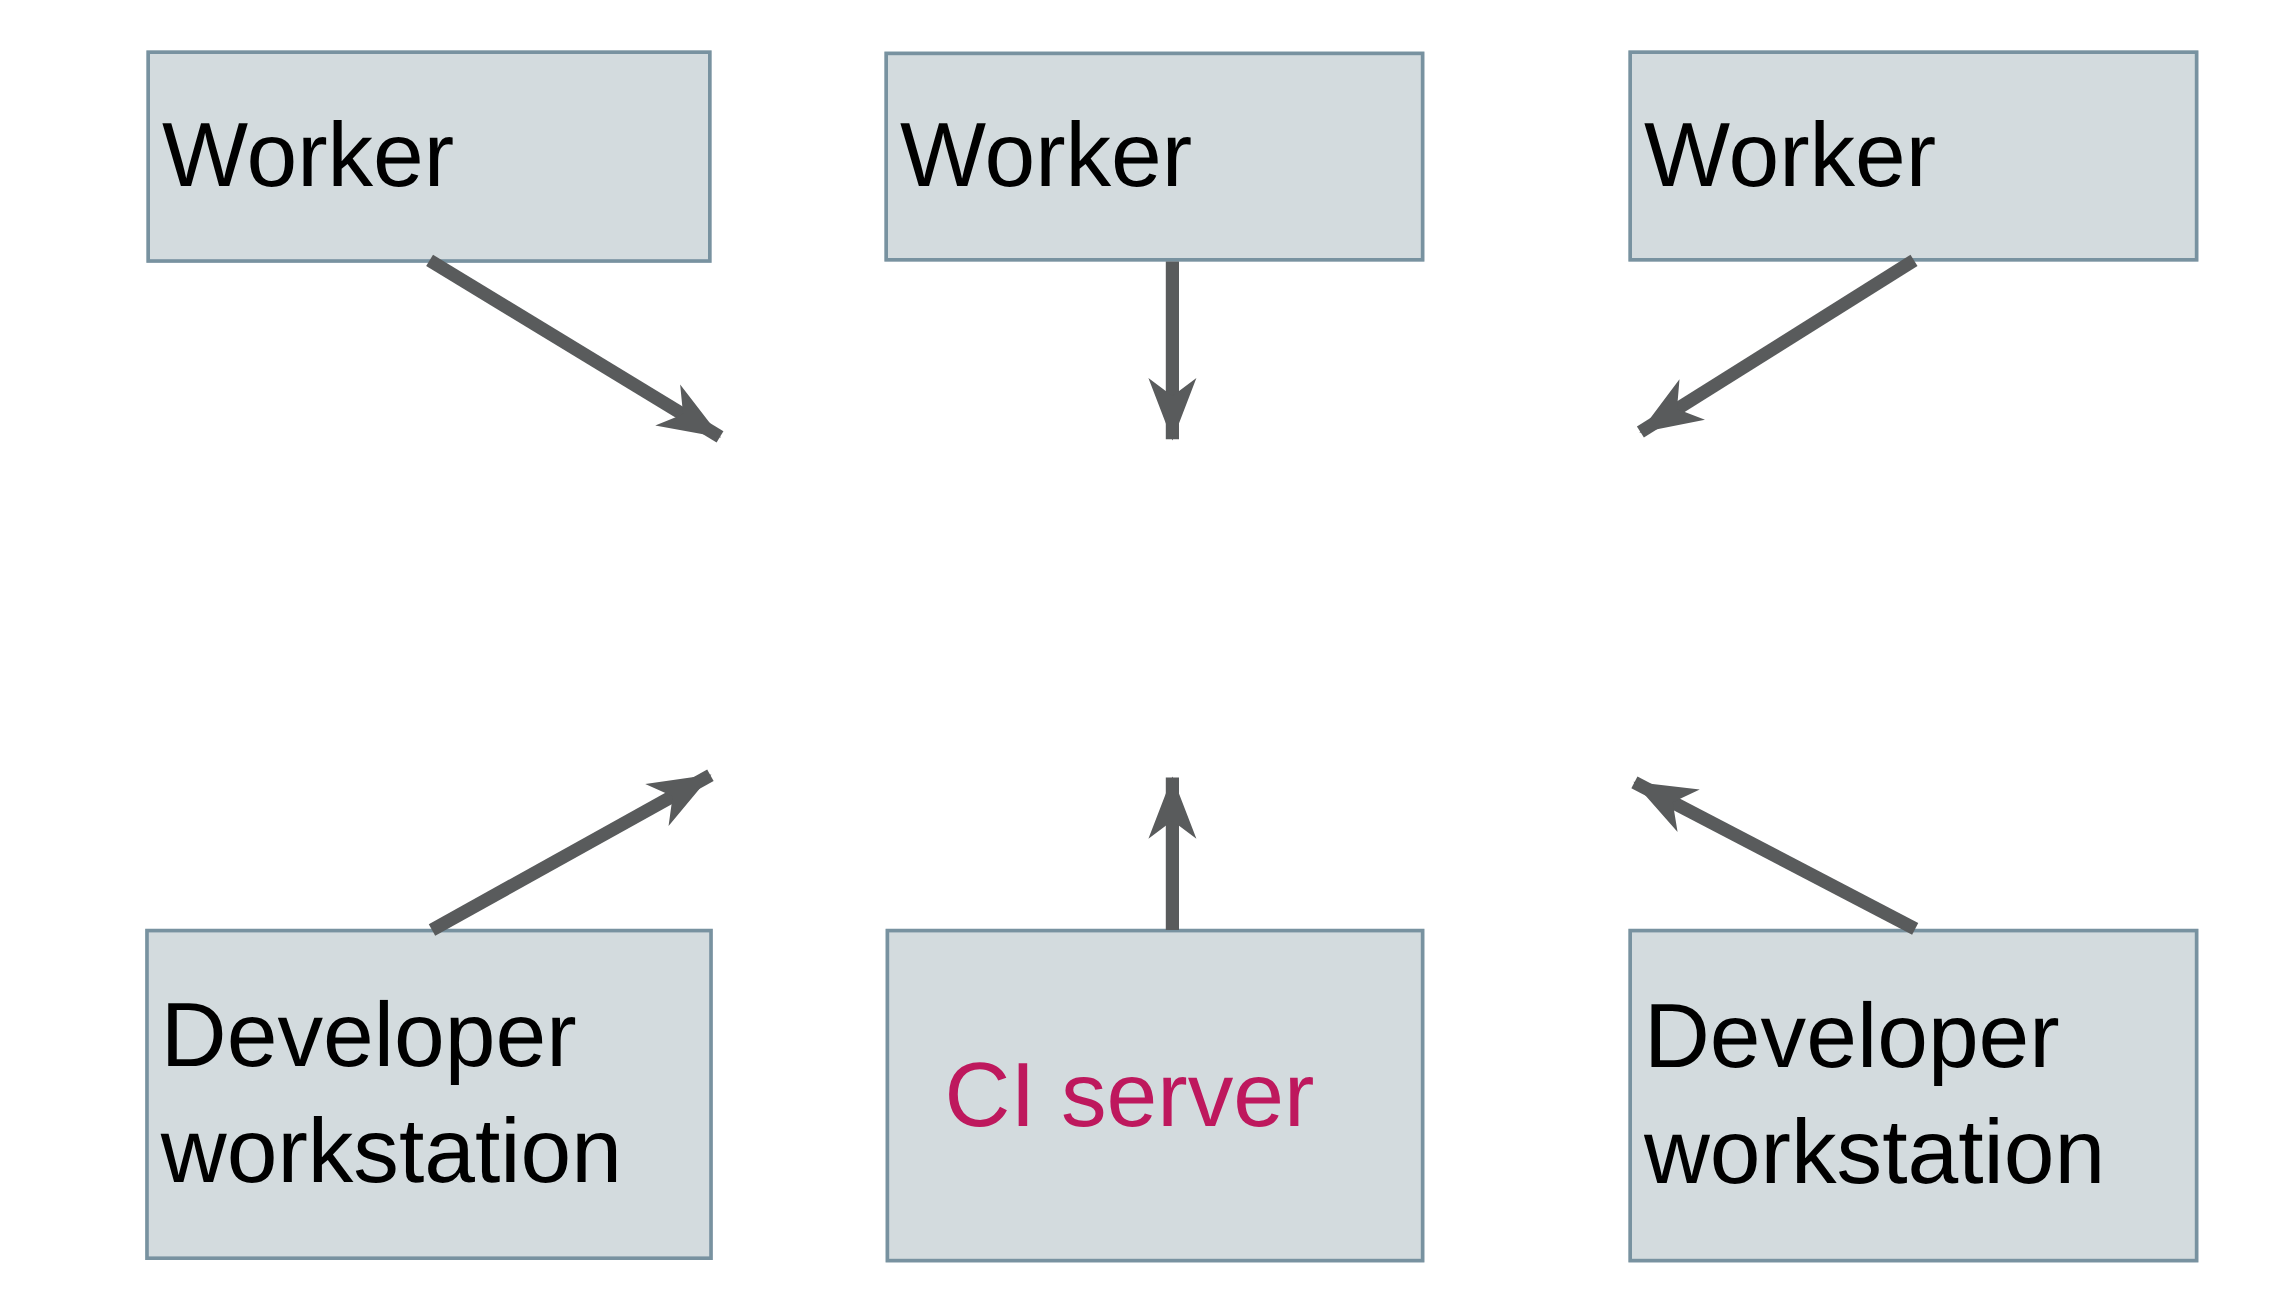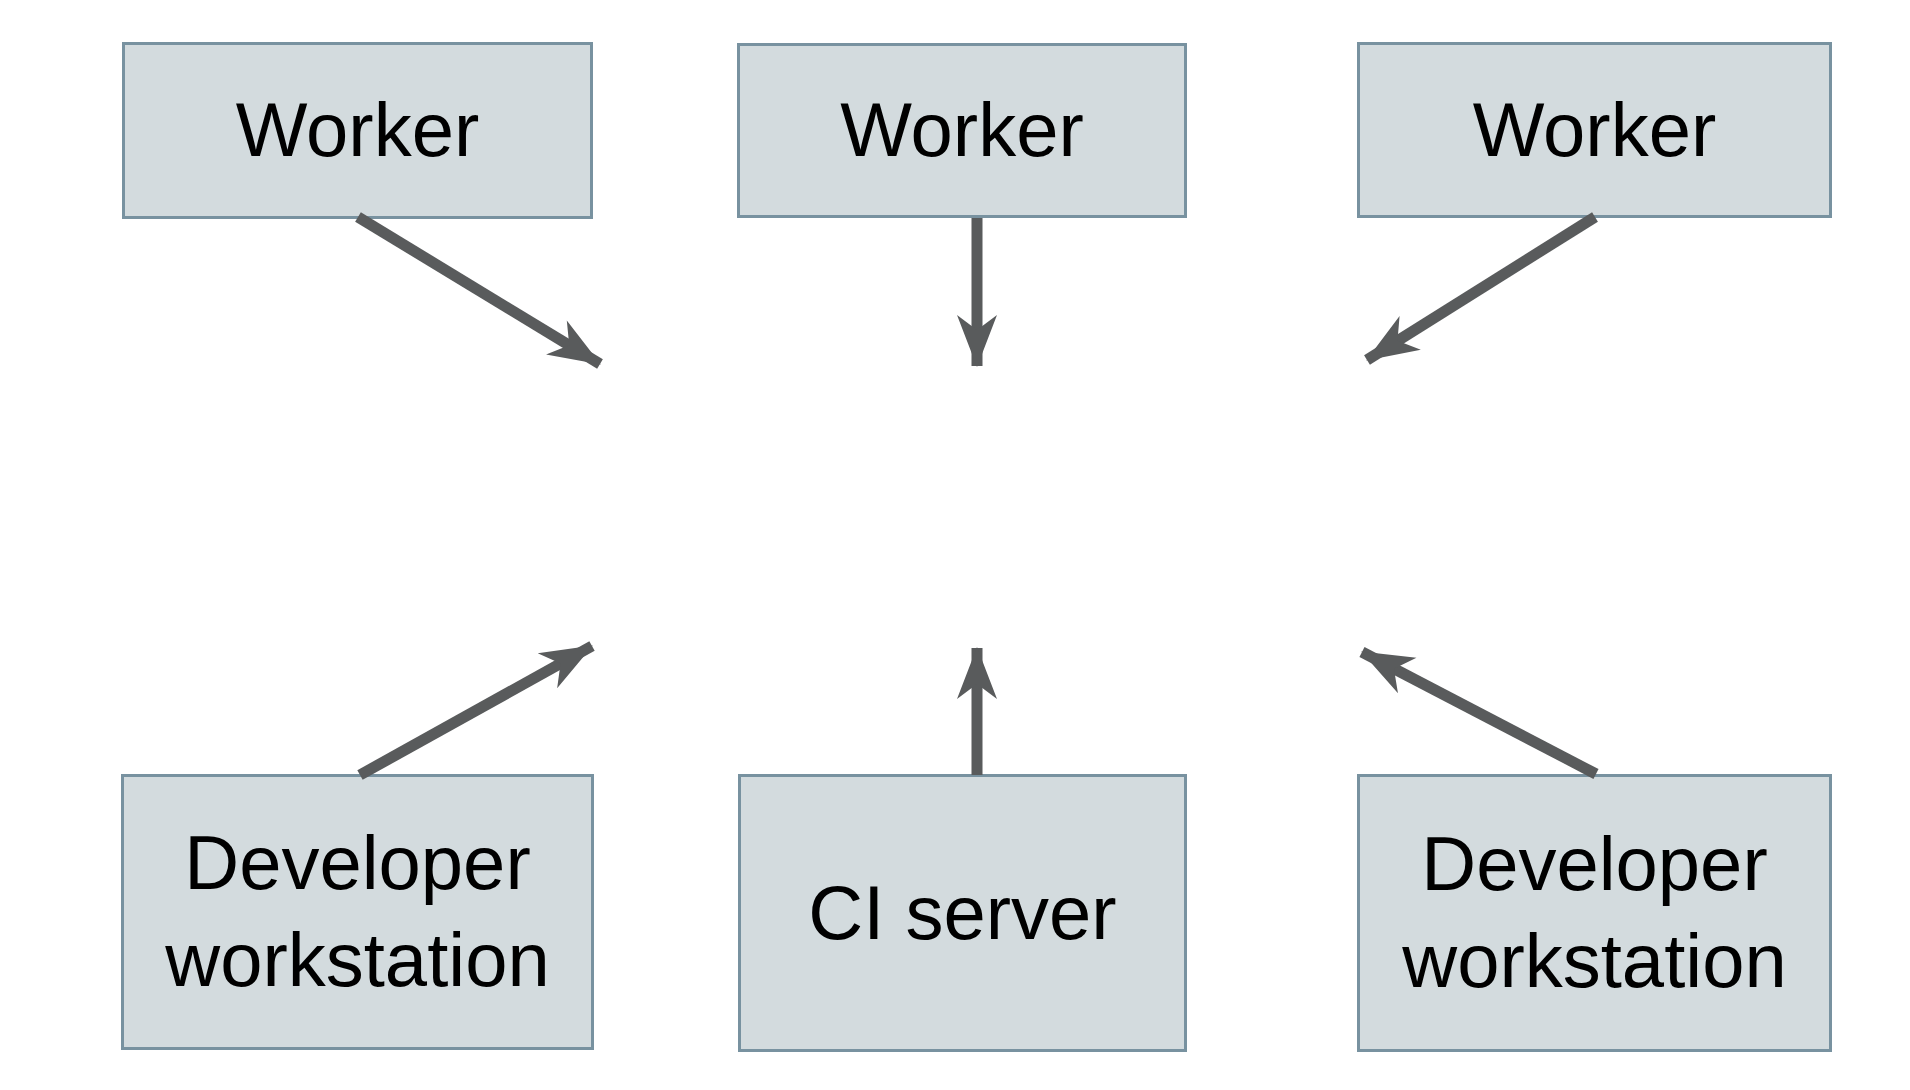--- a/index.html
+++ b/index.html
@@ -24,21 +24,20 @@
     pointer-events: none;
   }
   .node {
     position: absolute;
     box-sizing: border-box;
     border: 3px solid #7892a0;
     background: #d3dbde;
     display: flex;
     align-items: center;
     justify-content: center;
-    text-align: center;
   }
   .node-label {
     display: block;
     width: 100%;
     padding: 0 10px;
     box-sizing: border-box;
     font-size: 76px;
     line-height: 1.27;
     color: #000000;
     letter-spacing: 0px;
@@ -60,21 +59,21 @@
   <div class="node" style="left: 1357px; top: 42px; width: 475px; height: 176px; background: rgb(211, 219, 222); border-color: rgb(120, 146, 160);">
     <span class="node-label" style="color: rgb(0, 0, 0);">Worker</span>
   </div>
 
 
   <div class="node" style="left: 121px; top: 774px; width: 473px; height: 276px; background: rgb(211, 219, 222); border-color: rgb(120, 146, 160);">
     <span class="node-label" style="color: rgb(0, 0, 0);">Developer workstation</span>
   </div>
 
   <div class="node" style="left: 738px; top: 774px; width: 449px; height: 278px; background: rgb(211, 219, 222); border-color: rgb(120, 146, 160);">
-    <span class="node-label" style="color: #000000;">CI server</span>
+    <span class="node-label" style="color: #be185d; margin-left: 36px;">CI server</span>
   </div>
 
   <div class="node" style="left: 1357px; top: 774px; width: 475px; height: 278px; background: rgb(211, 219, 222); border-color: rgb(120, 146, 160);">
     <span class="node-label" style="color: rgb(0, 0, 0);">Developer workstation</span>
   </div>
 
   <svg class="edges-layer" id="edges" width="1910" height="1090" viewBox="0 0 1910 1090" xmlns="http://www.w3.org/2000/svg">
     <defs>
       <marker id="arrowhead" markerUnits="userSpaceOnUse" markerWidth="58" markerHeight="46" refX="53" refY="22" orient="auto">
         <polygon id="arrowhead-shape" points="54,22 2,2 17,22 2,42" fill="#595b5c"></polygon>

